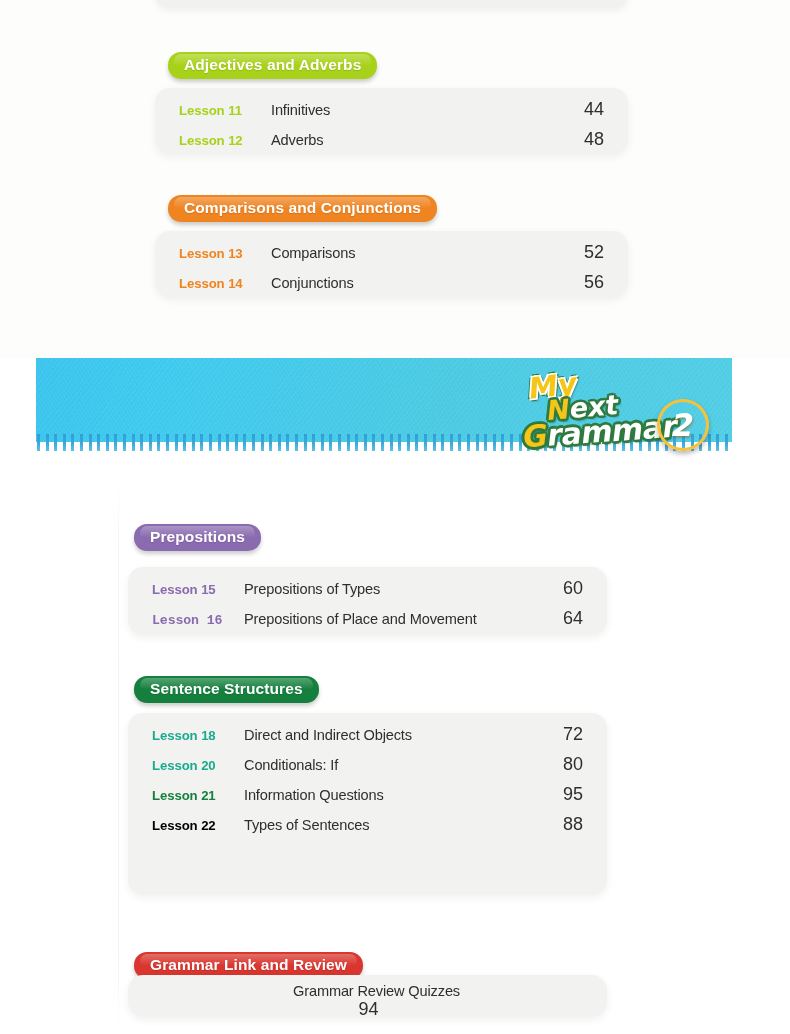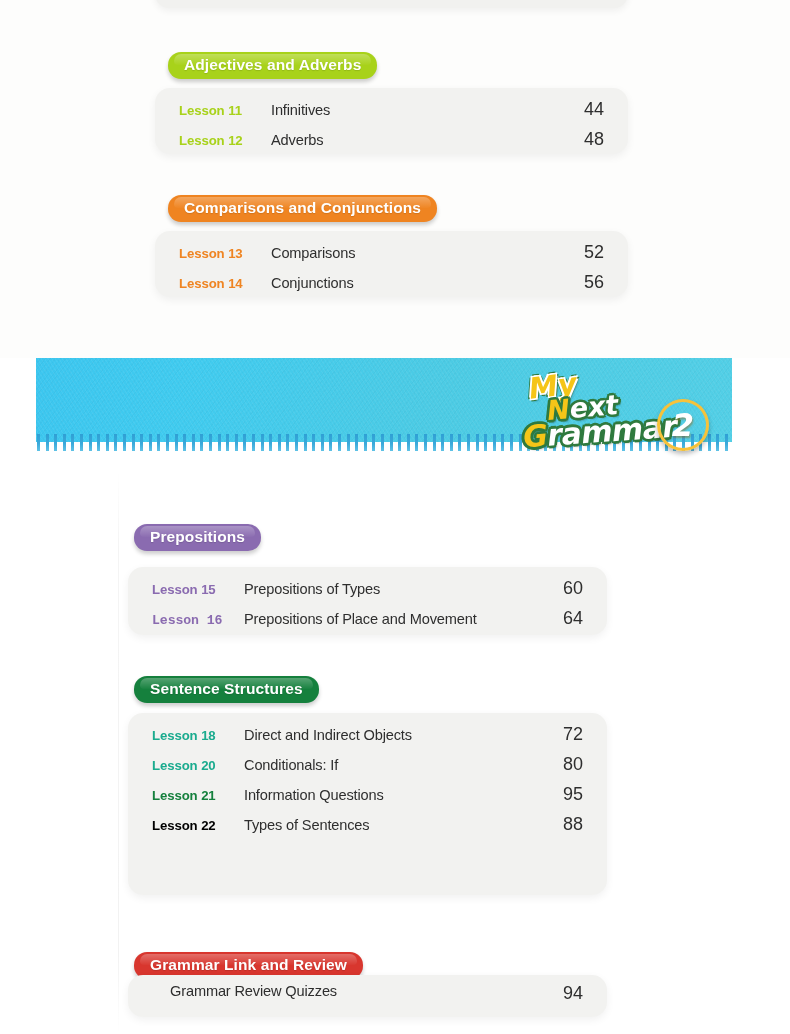--- a/index.html
+++ b/index.html
@@ -203,22 +203,23 @@
     font-size: 32px;
     font-weight: bold;
     font-style: italic;
     color: #ffffff;
     line-height: 1;
     text-shadow: 1px 2px 2px rgba(150,90,0,0.45);
   }
 
   .single-card-row {
     display: flex;
-    align-items: flex-start;
+    align-items: center;
     height: 26px;
+    flex-direction: column;
   }
   .single-card-row .row-title { font-size: 14.6px; }
 </style>
 </head>
 <body>
 
 <div class="page-top"></div>
 <div class="page-bottom"></div>
 <div class="page-edge"></div>
 

